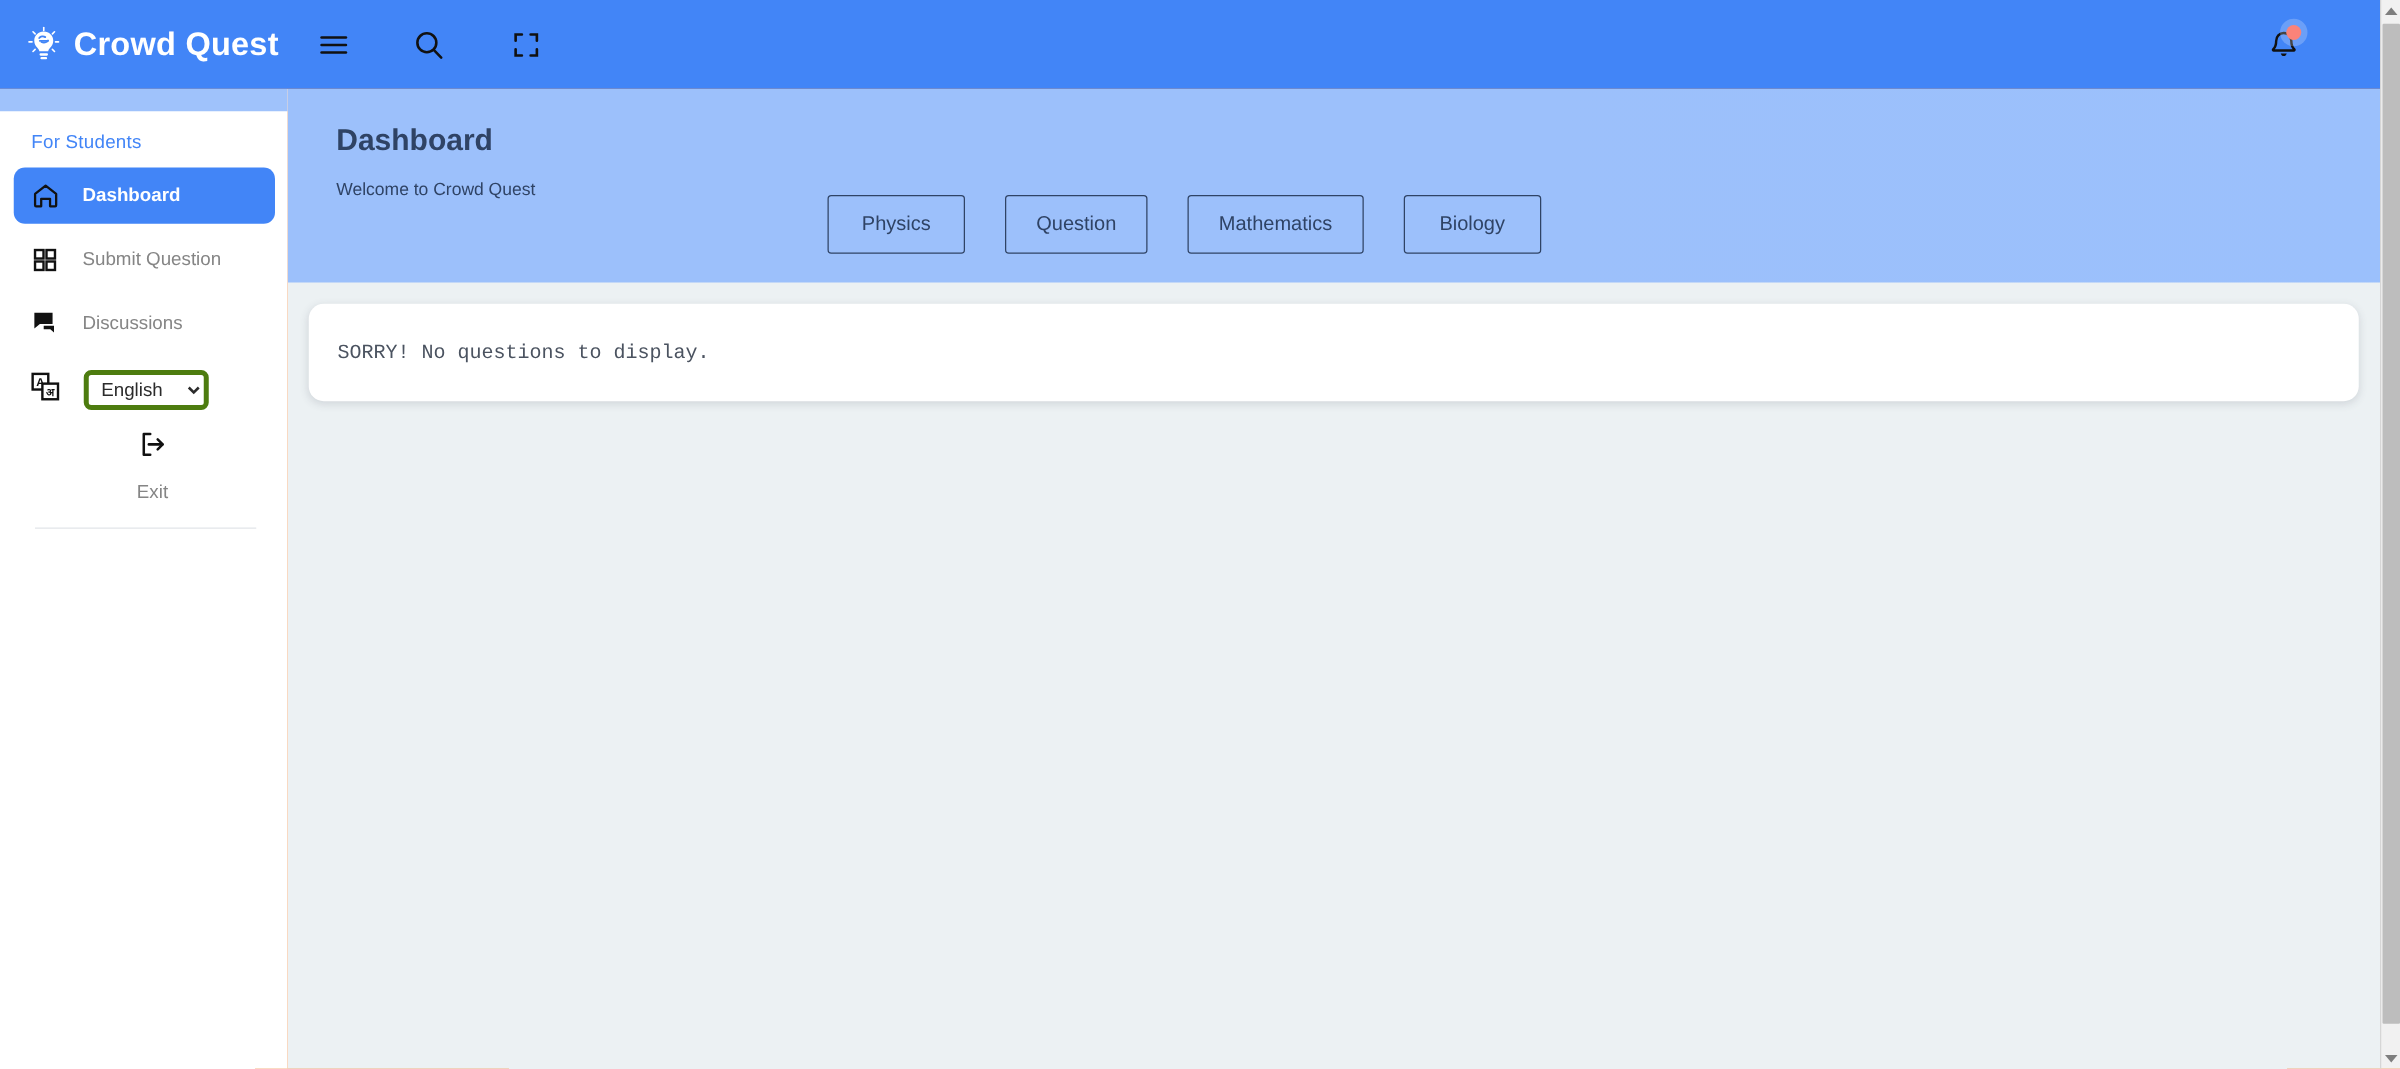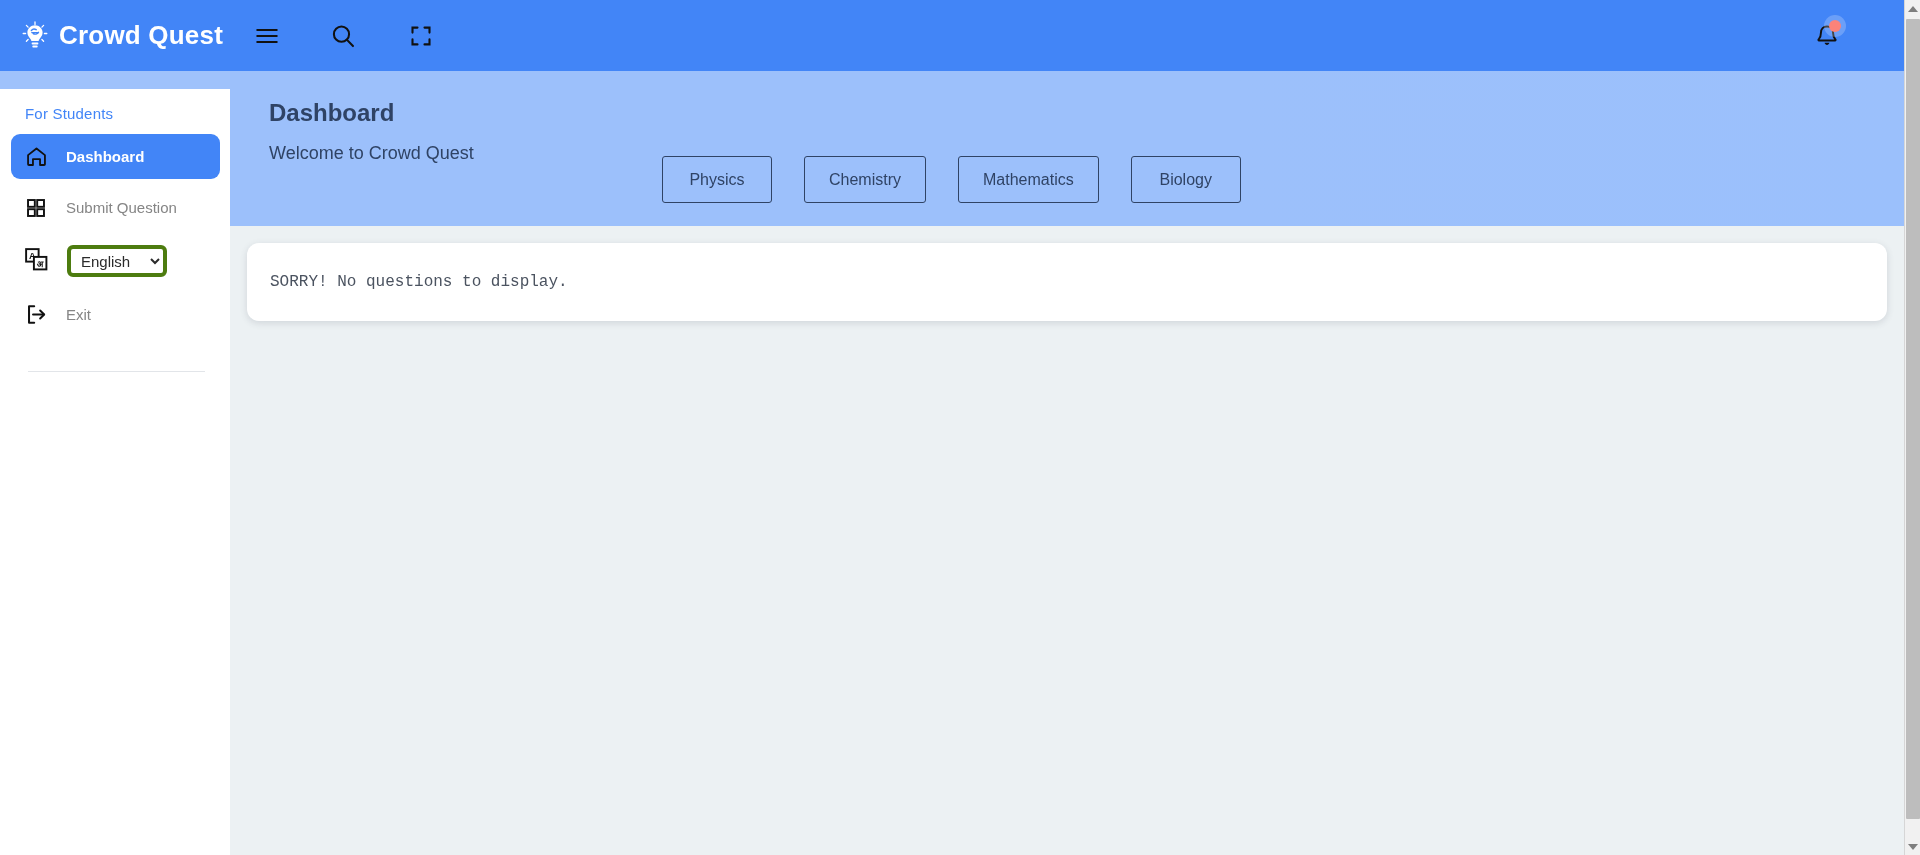--- a/index.html
+++ b/index.html
@@ -165,21 +165,21 @@
     align-items: flex-start;
   }
   .page-title {
     color: #2F4365;
     font-size: 24px;
     font-weight: bold;
     margin: 0;
   }
   .page-subtitle {
     color: #2F4365;
-    font-size: 18px;
+    font-size: 14px;
     margin-top: 16px;
   }
   .subject-buttons {
     position: absolute;
     left: 432px;
     top: 85px;
     display: flex;
     gap: 32px;
   }
   .subject-btn {
@@ -338,36 +338,45 @@
               <rect x="3.3" y="3.3" width="7.4" height="7.4"></rect>
               <rect x="13.3" y="3.3" width="7.4" height="7.4"></rect>
               <rect x="3.3" y="13.3" width="7.4" height="7.4"></rect>
               <rect x="13.3" y="13.3" width="7.4" height="7.4"></rect>
             </g>
           </svg>
         </span>
         <span class="nav-label">Submit Question</span>
       </div>
 
+      <div class="nav-item">
+        <span class="nav-icon">
+          <svg viewBox="0 0 24 24" width="23" height="23" aria-hidden="true">
+            <path d="M2.6 3.4h15.2v9.3H7.2L2.6 16.4z" fill="#111111"></path>
+            <path d="M10.4 14.2h8.6v5.6l-3.1-2.6h-5.5z" fill="#111111"></path>
+          </svg>
+        </span>
+        <span class="nav-label">Discussions</span>
+      </div>
 
       <div class="lang-row">
         <span class="nav-icon">
           <svg viewBox="0 0 26 26" width="25" height="25" aria-hidden="true">
             <rect x="2.2" y="2.2" width="13" height="13" fill="#ffffff" stroke="#111111" stroke-width="2"></rect>
             <text x="8.7" y="12.4" font-family="'Liberation Sans',sans-serif" font-size="9.5" font-weight="bold" fill="#111111" text-anchor="middle">A</text>
             <rect x="10.3" y="10.3" width="13" height="13" fill="#ffffff" stroke="#111111" stroke-width="2"></rect>
             <text x="16.8" y="20.6" font-family="'Liberation Sans',sans-serif" font-size="9" font-weight="bold" fill="#111111" text-anchor="middle">अ</text>
           </svg>
         </span>
         <select class="lang-select">
           <option>English</option>
         </select>
       </div>
 
-      <div class="nav-item" style="margin-top:8px;">
+      <div class="nav-item" style="margin-top:8px;flex-direction:column;">
         <span class="nav-icon">
           <svg viewBox="0 0 24 24" width="23" height="23" aria-hidden="true">
             <path d="M9.6 3.4H4.2v17.2h5.4" fill="none" stroke="#111111" stroke-width="2.1" stroke-linecap="round" stroke-linejoin="round"></path>
             <line x1="8.4" y1="12" x2="19.6" y2="12" stroke="#111111" stroke-width="2.1" stroke-linecap="round"></line>
             <path d="M15.8 7.8 20 12l-4.2 4.2" fill="none" stroke="#111111" stroke-width="2.1" stroke-linecap="round" stroke-linejoin="round"></path>
           </svg>
         </span>
         <span class="nav-label">Exit</span>
       </div>
 
@@ -378,21 +387,21 @@
   <div class="main">
 
     <div class="page-header">
       <div>
         <div class="page-title">Dashboard</div>
         <div class="page-subtitle">Welcome to Crowd Quest</div>
       </div>
 
       <div class="subject-buttons">
         <button class="subject-btn">Physics</button>
-        <button class="subject-btn">Chemistry</button>
+        <button class="subject-btn">Question</button>
         <button class="subject-btn">Mathematics</button>
         <button class="subject-btn">Biology</button>
       </div>
     </div>
 
     <div class="card">
       <span class="card-text">SORRY! No questions to display.</span>
     </div>
   </div>
 

